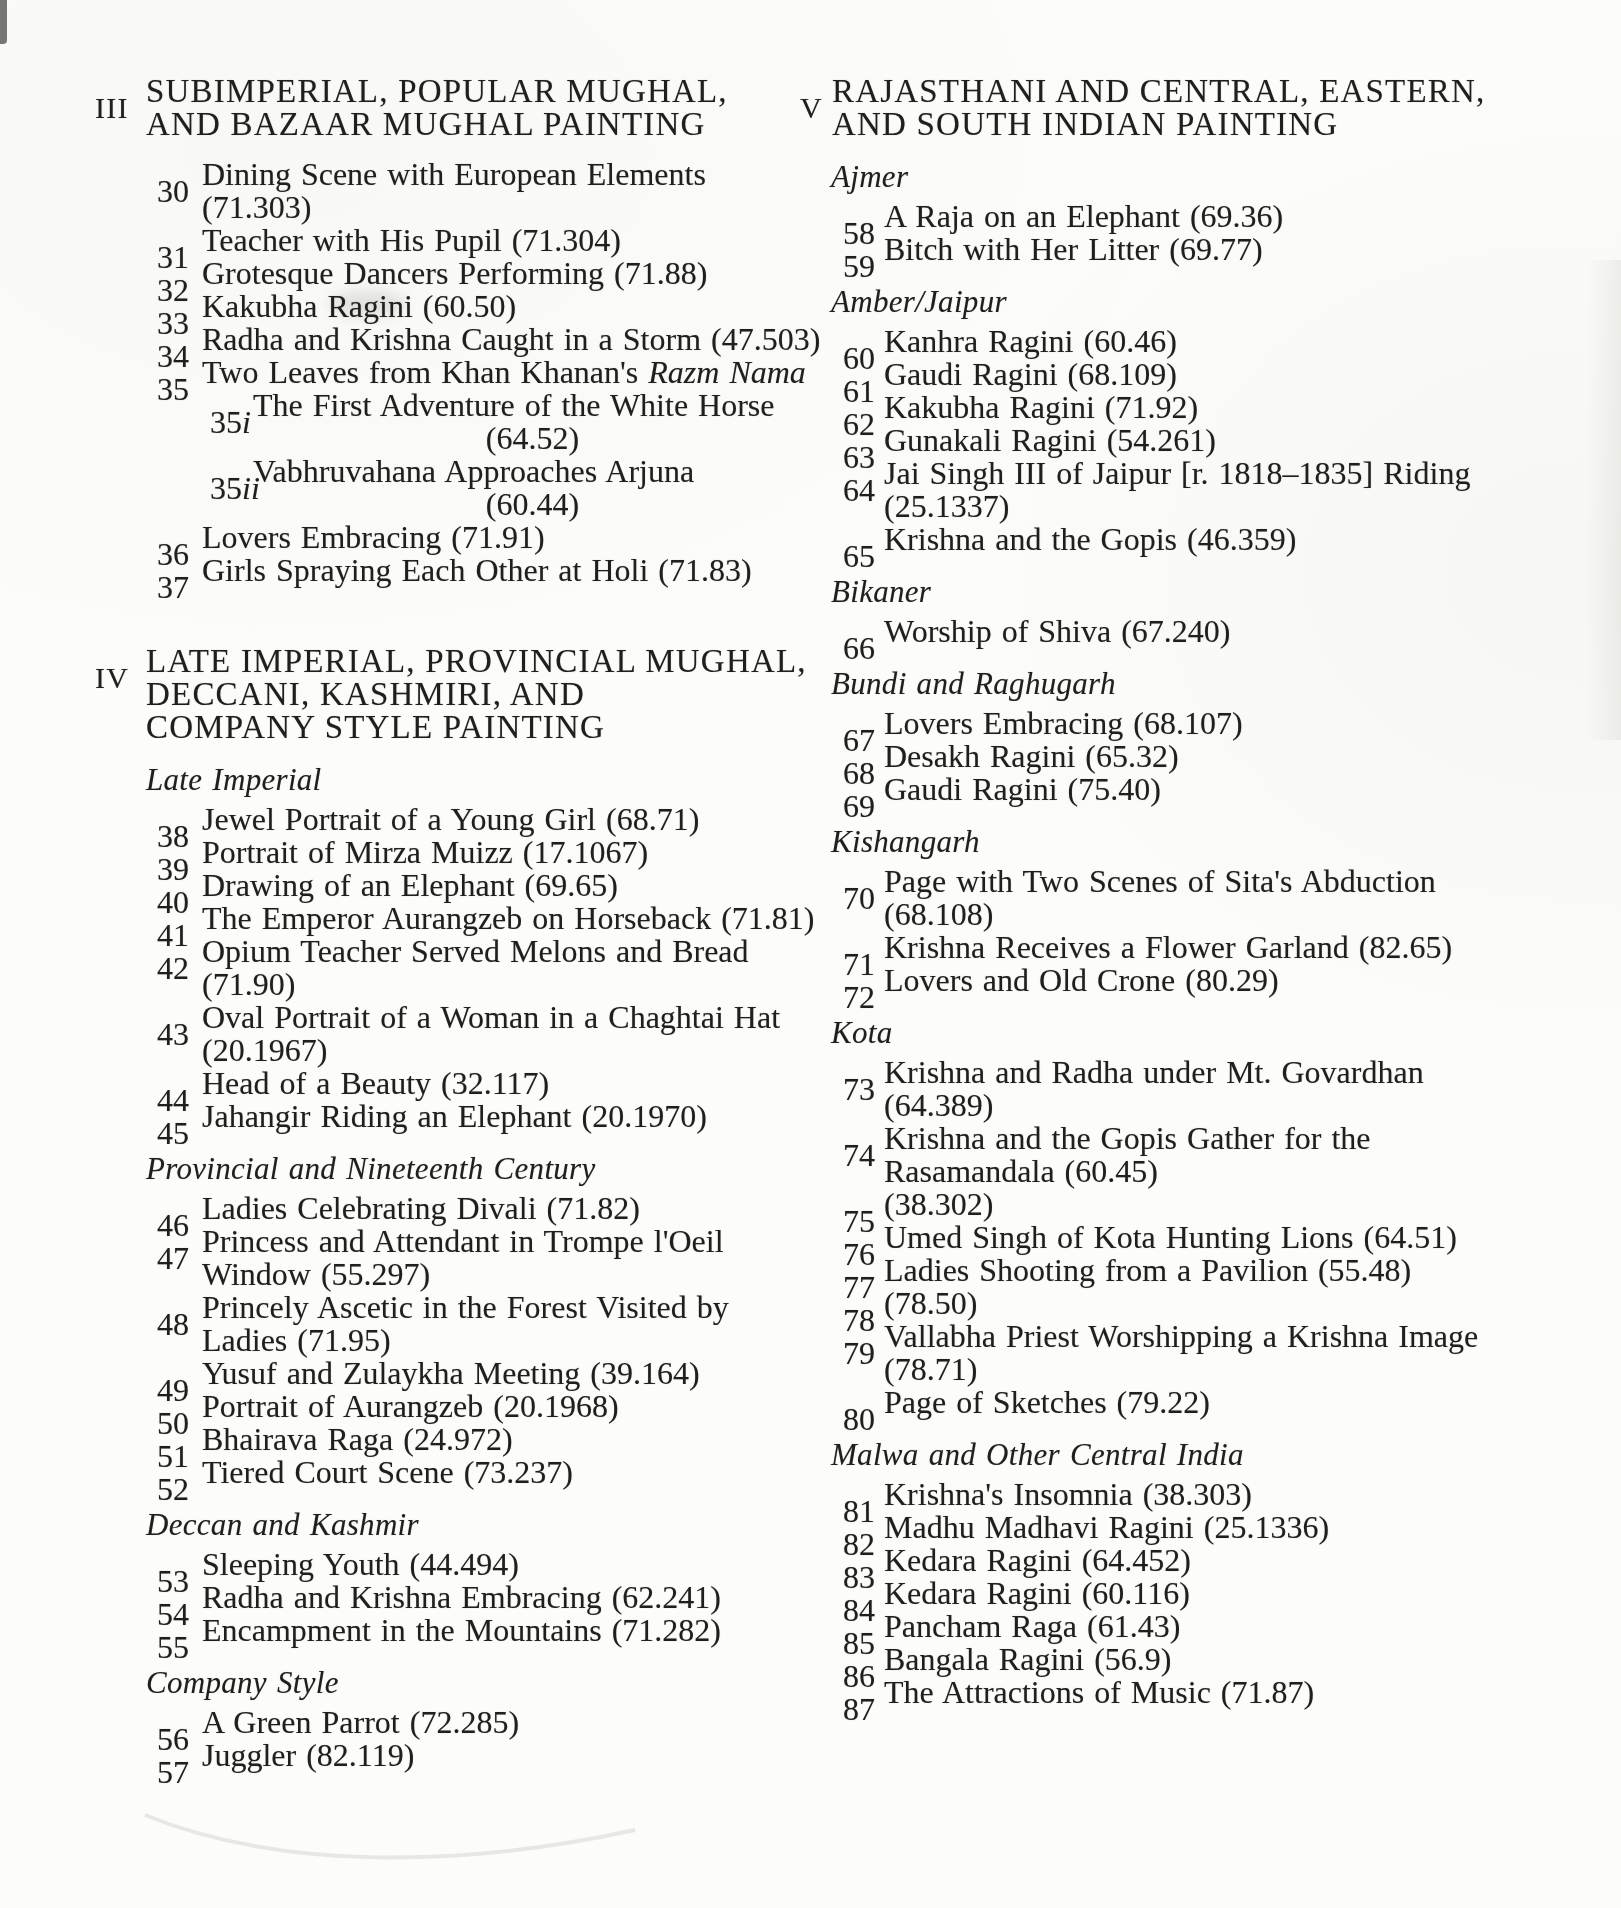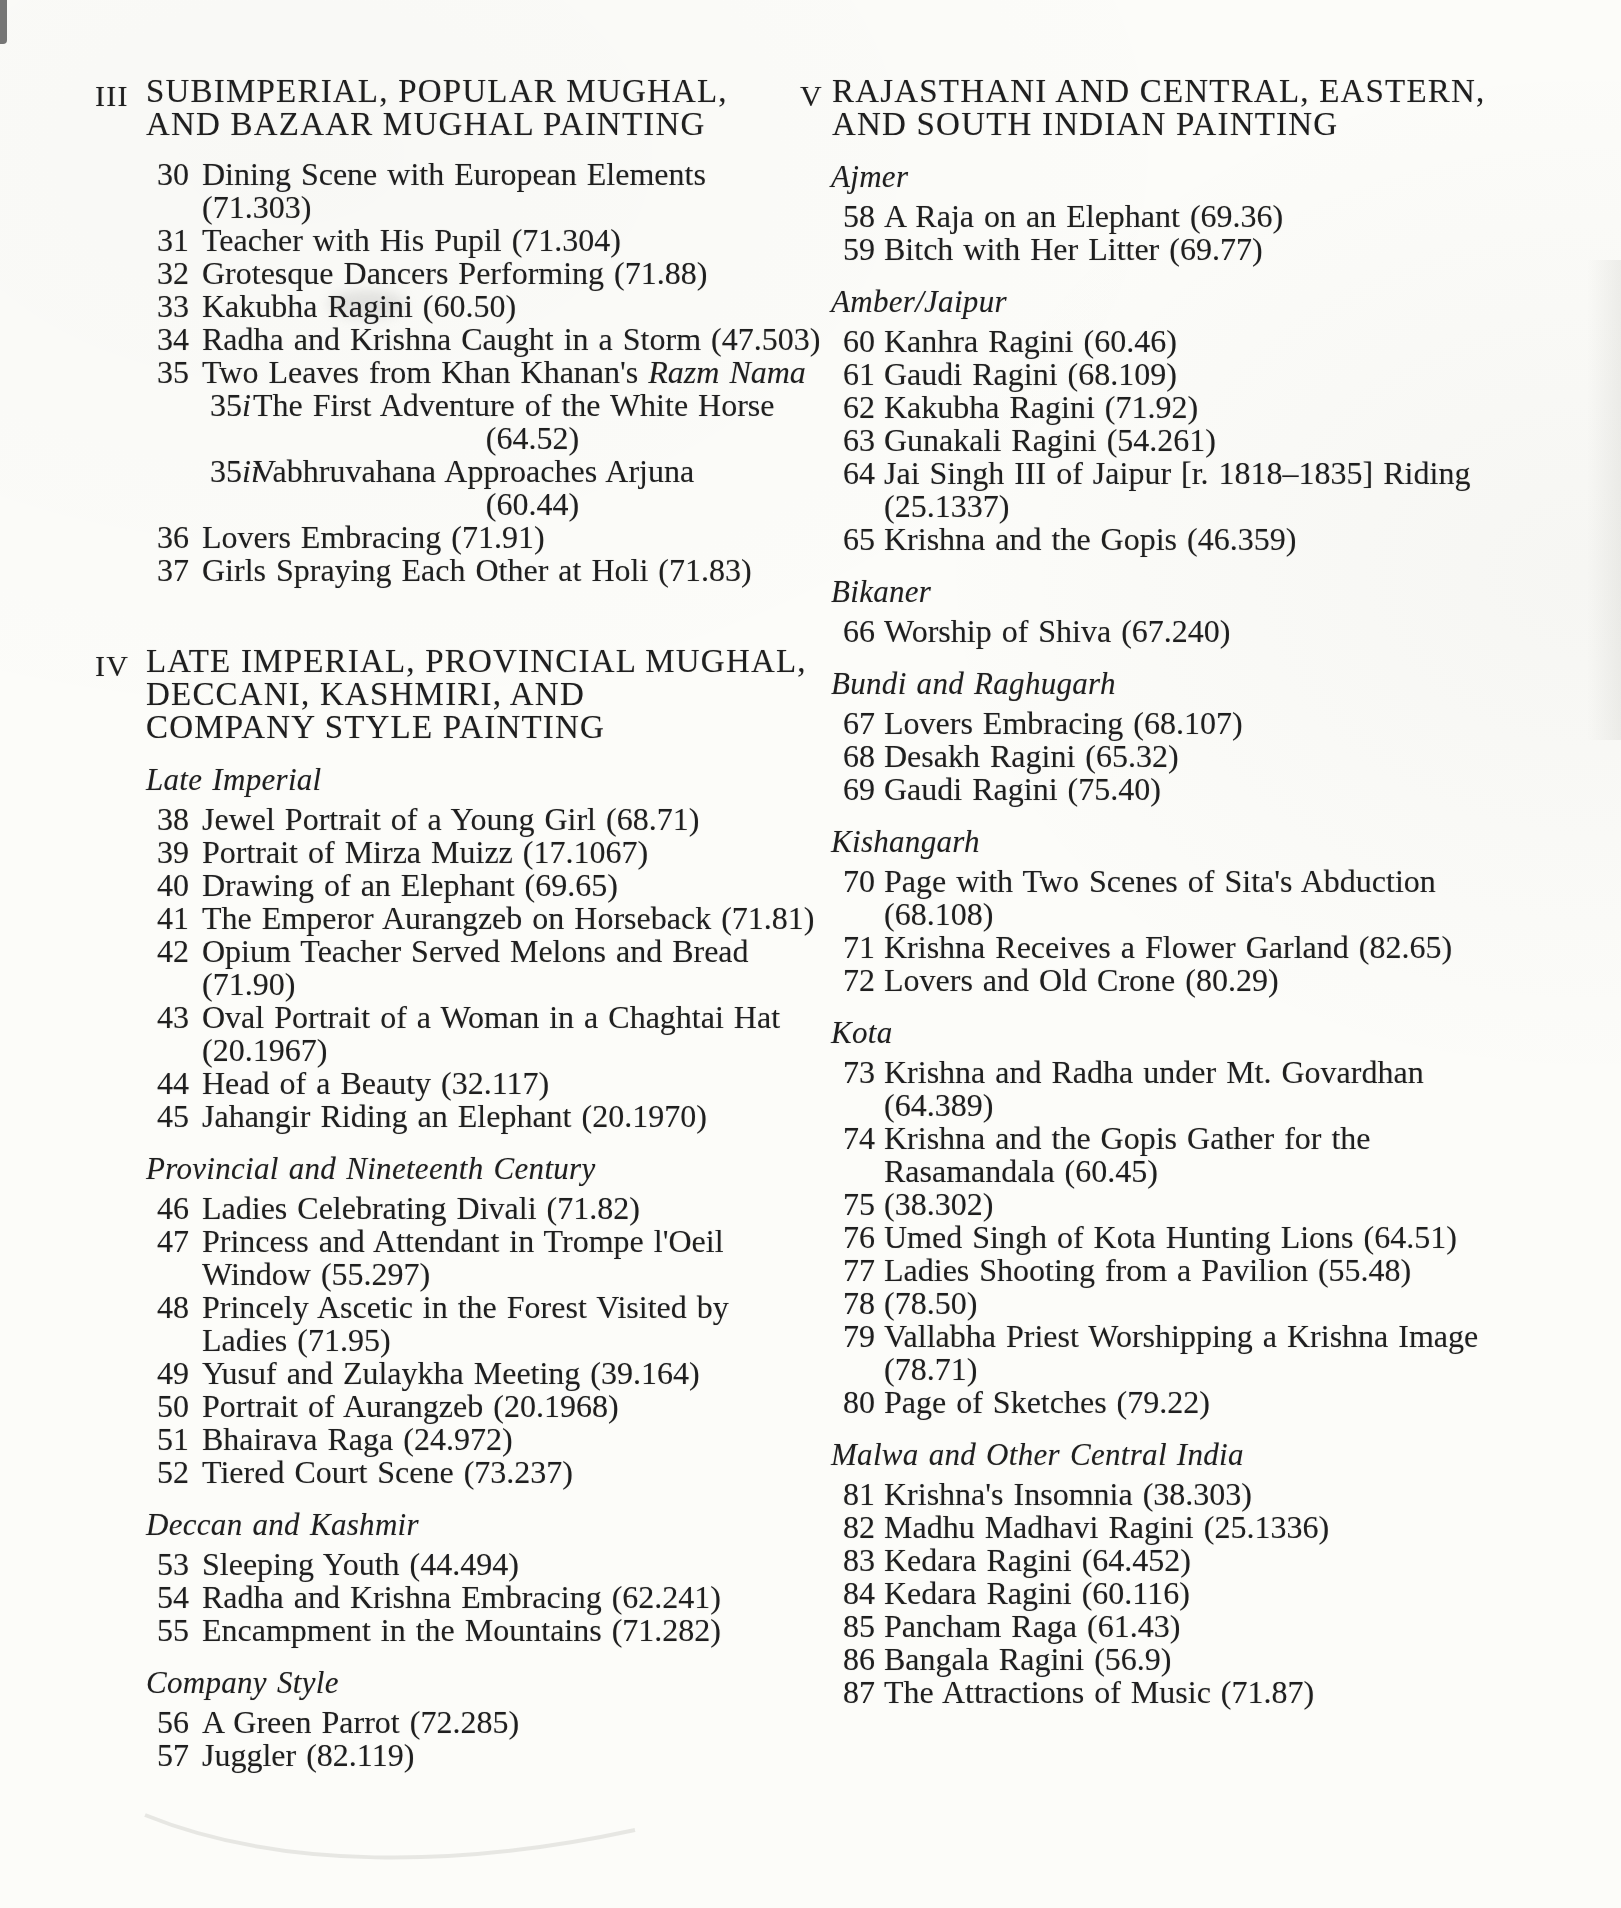--- a/index.html
+++ b/index.html
@@ -18,40 +18,40 @@
   .col{position:absolute;top:75px;}
   .col-left{left:95px;width:740px;}
   .col-right{left:800px;width:780px;}
 
   .section{position:relative;}
   .section + .section{margin-top:58px;}
 
   .sec-head{position:relative;padding-left:51px;}
   .col-right .sec-head{padding-left:32px;}
   .numeral{
-    position:absolute;left:0;top:4px;
+    position:absolute;left:0;top:16px;
     font-size:30px;line-height:33px;letter-spacing:1.2px;
   }
   .title-line{
     font-size:33px;line-height:33px;letter-spacing:1.2px;
     white-space:nowrap;
   }
 
   .group.first{margin-top:17px;}
   .subhead{
     font-style:italic;font-size:31px;line-height:33px;
     margin-top:19px;margin-bottom:7px;
     padding-left:51px;white-space:nowrap;letter-spacing:0.3px;
     word-spacing:2px;
   }
   .col-right .subhead{padding-left:31px;}
 
   .item{position:relative;padding-left:107px;font-size:32px;line-height:33px;word-spacing:2px;}
   .col-right .item{padding-left:84px;}
-  .item .num{position:absolute;left:62px;top:0;}
+  .item .num{position:absolute;left:62px;top:17px;}
   .col-right .item .num{left:43px;}
   .item.sub{padding-left:158px;}
   .item.sub .num{left:115px;}
   .item .line{white-space:nowrap;height:33px;}
   .item.sub .line.cont{margin-left:-23px;text-align:center;}
   .it{font-style:italic;}
 
   
   .smudge{
     position:absolute;left:328px;top:290px;width:78px;height:28px;

